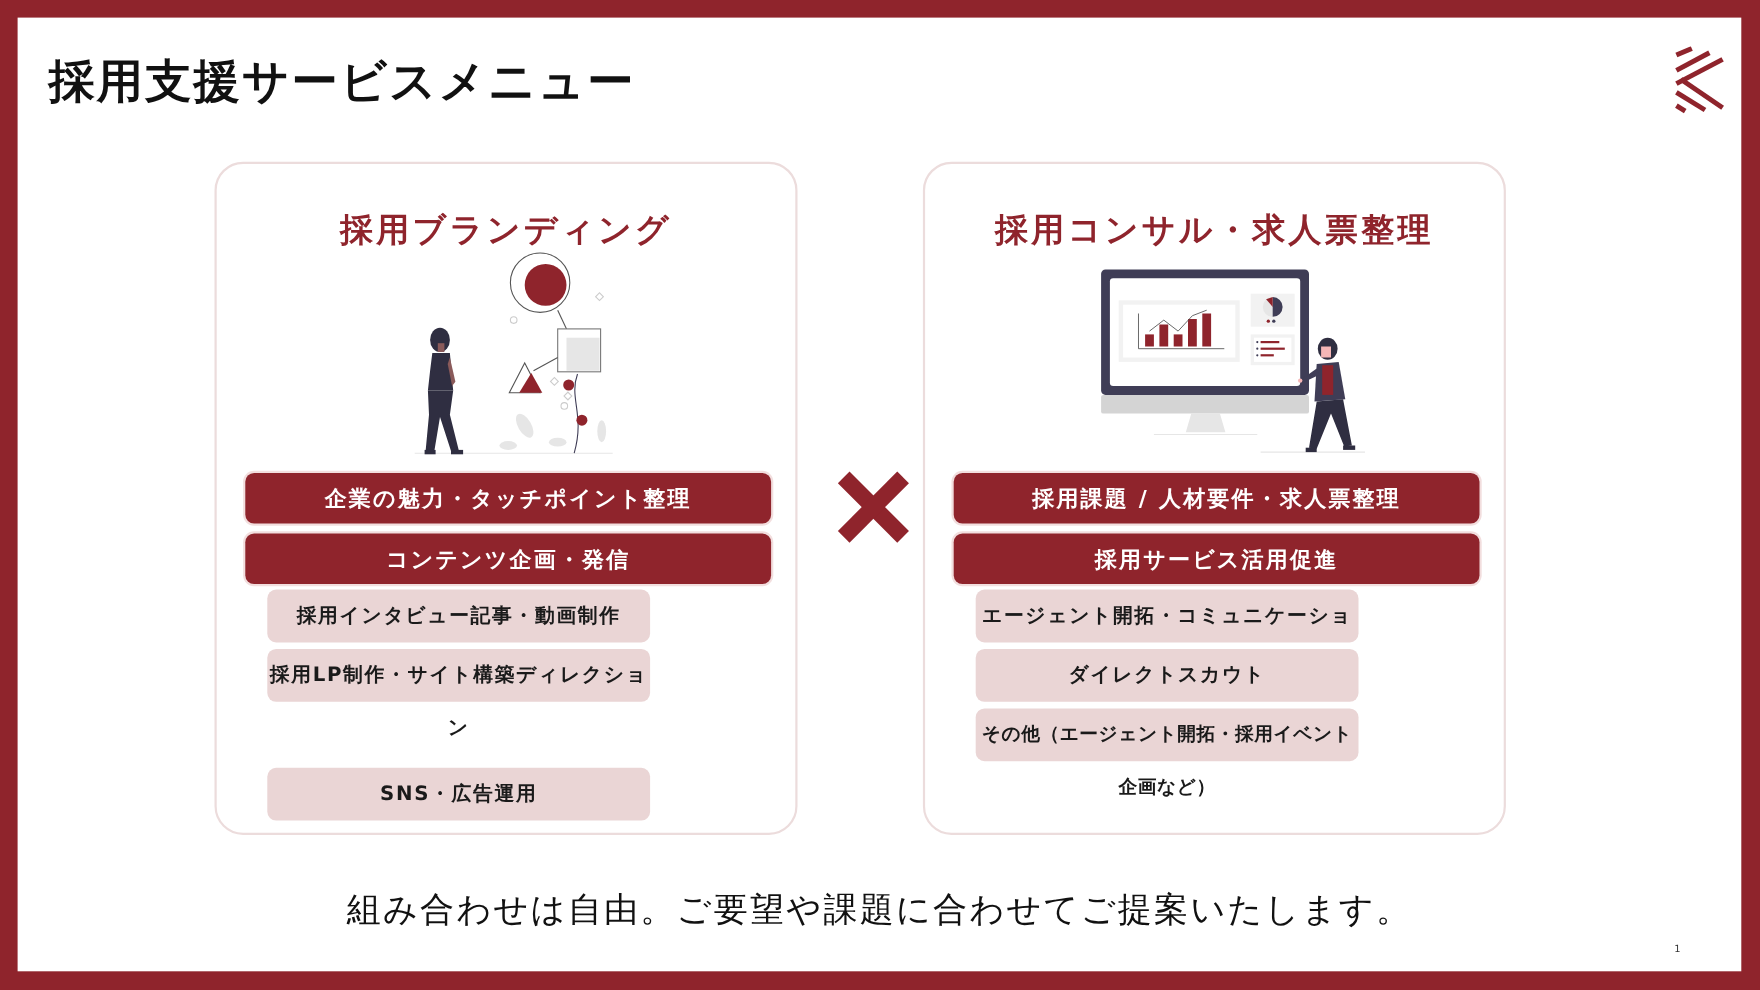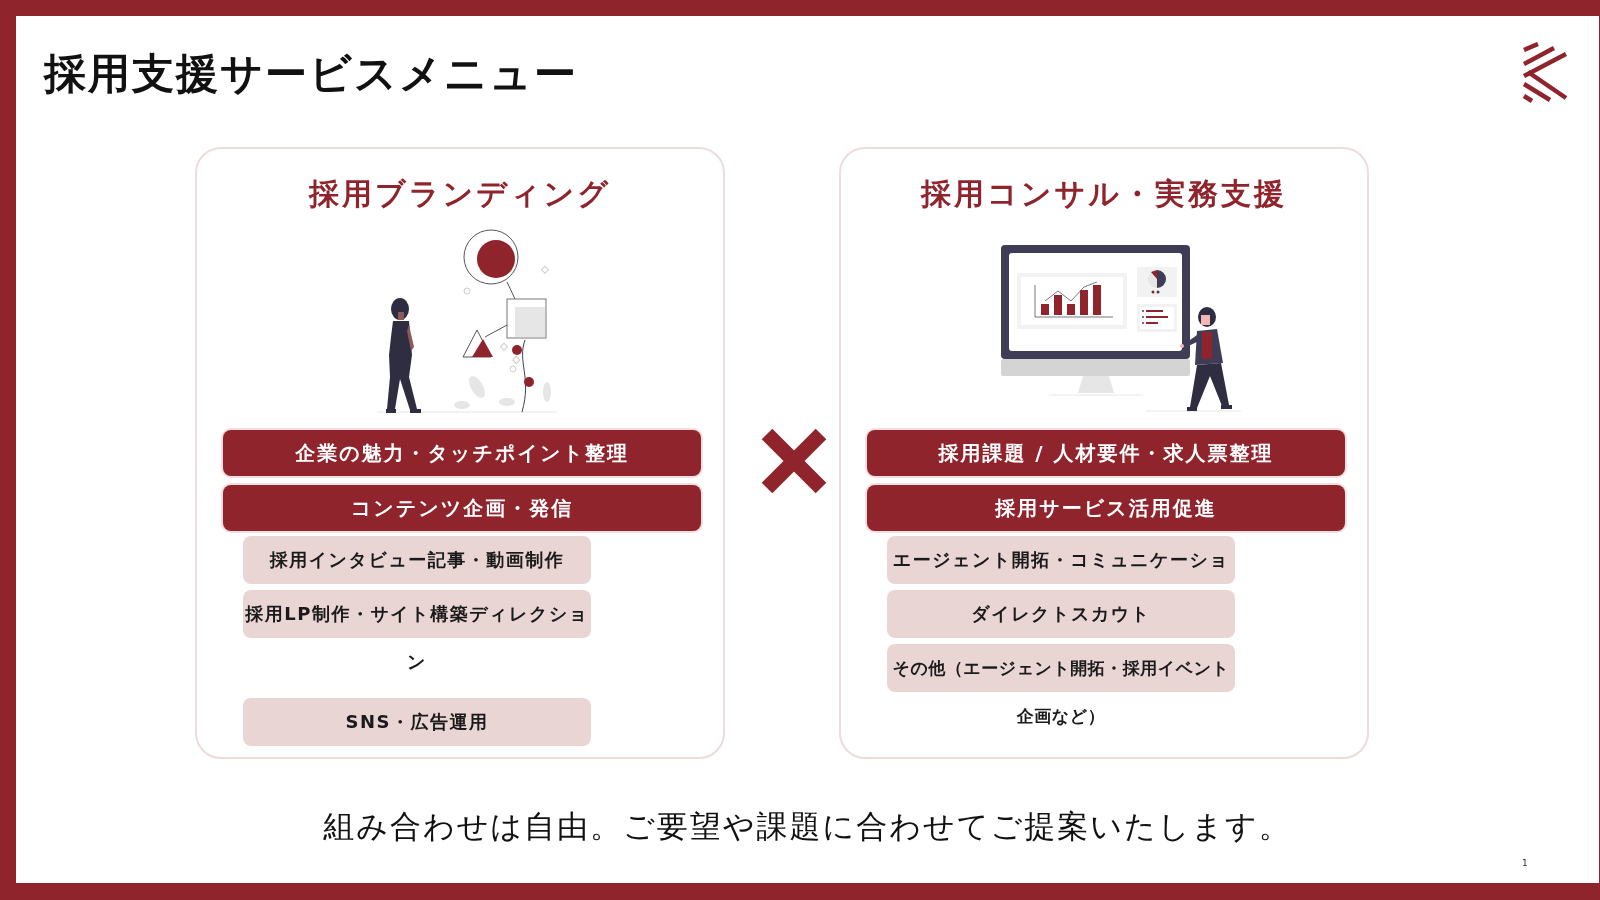--- a/index.html
+++ b/index.html
@@ -5,38 +5,37 @@
   html, body { margin: 0; padding: 0; }
   body {
     width: 1600px; height: 900px; overflow: hidden;
     background: #8f242c;
     font-family: "DejaVu Sans", "Liberation Sans", sans-serif;
     position: relative;
   }
   .slide {
     position: absolute; left: 16px; top: 16px; width: 1567px; height: 867px;
     background: #ffffff;
-    padding-left: 16px;
   }
   .title {
     position: absolute; left: 28px; top: 30px;
     font-size: 42px; font-weight: bold; color: #111;
     letter-spacing: 2px; margin: 0;
   }
   .logo { position: absolute; left: 1502px; top: 26px; width: 56px; height: 62px; }
   .card {
     position: absolute; top: 131px; width: 530px; height: 612px;
     border: 2px solid #ecdcdc; border-radius: 26px; background: #fff;
     box-sizing: border-box;
   }
   .card.left { left: 179px; }
   .card.right { left: 823px; }
   .card-title {
     position: absolute; left: 0; right: 0; top: 24px; text-align: center;
-    font-size: 30px; color: #8f242c; font-weight: bold; letter-spacing: 3px; margin: 1px;
+    font-size: 30px; color: #8f242c; font-weight: bold; letter-spacing: 3px; margin: 16px;
   }
   .illus { position: absolute; }
   .pill {
     position: absolute; box-sizing: border-box; text-align: center;
     border-radius: 8px; font-weight: bold;
   }
   .pill.primary {
     background: #8f242c; color: #fff; font-size: 20px;
     width: 478px; height: 46px; line-height: 46px; letter-spacing: 2px;
     box-shadow: 0 0 0 2px #f2dede;
@@ -120,21 +119,21 @@
   </section>
 
   <svg class="cross" viewBox="0 0 66 66">
     <g stroke="#8f242c" stroke-width="15" stroke-linecap="butt">
       <line x1="6" y1="6" x2="60" y2="60"></line>
       <line x1="60" y1="6" x2="6" y2="60"></line>
     </g>
   </svg>
 
   <section class="card right">
-    <h2 class="card-title">採用コンサル・実務支援</h2>
+    <h2 class="card-title">採用コンサル・求人票整理</h2>
 
     <svg class="illus" style="left:130px;top:84px;width:270px;height:180px" viewBox="0 0 270 180">
 
       <rect x="30" y="12" width="189" height="114" rx="4" fill="#3f3d56"></rect>
       <rect x="38" y="20" width="173" height="98" rx="3" fill="#fff"></rect>
       <rect x="30" y="126" width="189" height="17" rx="2" fill="#d4d4d4"></rect>
       <polygon points="112,143 138,143 143,160 107,160" fill="#e6e6e6"></polygon>
       <line x1="78" y1="162" x2="172" y2="162" stroke="#e6e6e6" stroke-width="1"></line>
 
       <rect x="46" y="40" width="110" height="56" fill="#f2f2f2"></rect>

